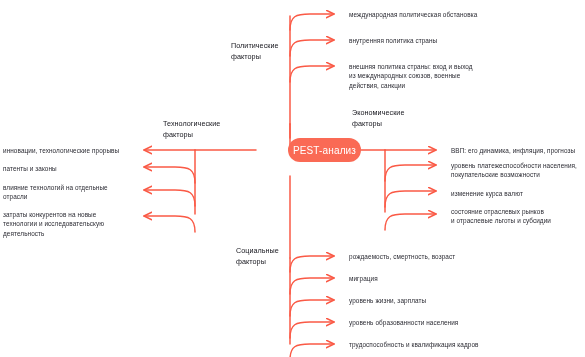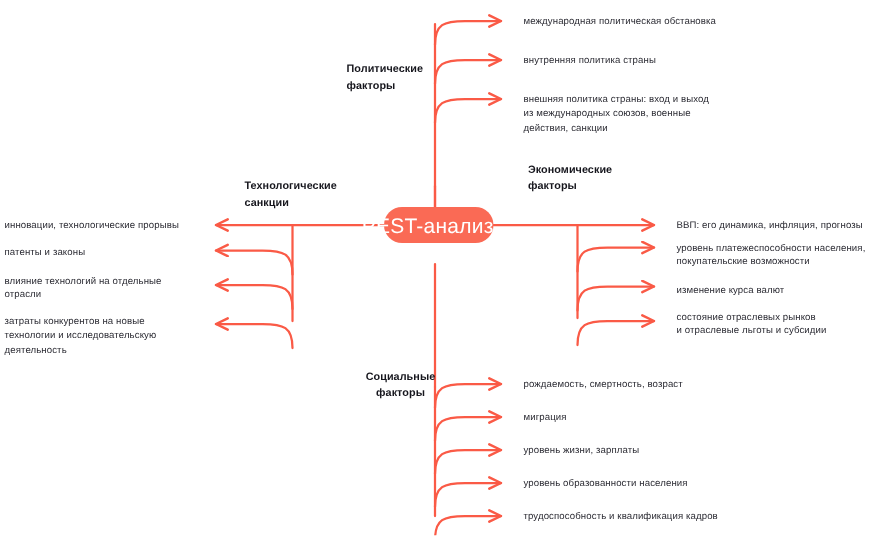--- a/index.html
+++ b/index.html
@@ -29,37 +29,38 @@
     font-size: 6.4px;
     line-height: 9.4px;
     color: #2b2b33;
     letter-spacing: 0.08px;
     white-space: pre-line;
   }
   .branch-label {
     position: absolute;
     font-size: 7.2px;
     line-height: 10.5px;
-    font-weight: bold;
+    font-weight: normal;
     color: #16161d;
     letter-spacing: 0.05px;
     white-space: pre-line;
   }
   .leaf.right { text-align: left; }
   .leaf.left  { text-align: left; }
   #core {
     position: absolute;
     display: flex;
     align-items: center;
-    justify-content: flex-end;
+    justify-content: center;
     border-radius: 999px;
     color: #ffffff;
-    font-size: 14px;
+    font-size: 10px;
     letter-spacing: 0.15px;
     white-space: nowrap;
+    margin-left: 32px;
   }
 </style>
 </head>
 <body>
 
 <div id="canvas">
 
   <svg id="wires" viewBox="0 0 585 357" xmlns="http://www.w3.org/2000/svg">
     <defs>
       <marker id="arw" markerWidth="7" markerHeight="7" refX="5.6" refY="3" orient="auto">
@@ -107,23 +108,23 @@
     <span>PEST-анализ</span>
   </div>
 
   <div class="branch-label" style="left:231px; top:41px; width:64px;">Политические
 факторы</div>
 
   <div class="branch-label" style="left:352px; top:108px; width:70px;">Экономические
 факторы</div>
 
   <div class="branch-label" style="left:163px; top:119px; width:74px;">Технологические
-санкции</div>
+факторы</div>
 
-  <div class="branch-label" style="left:236px; top:246px; width:62px;text-align:center;">Социальные
+  <div class="branch-label" style="left:236px; top:246px; width:62px;">Социальные
 факторы</div>
 
   <div class="leaf right" style="left:349px; top:10px; width:230px;">международная политическая обстановка</div>
   <div class="leaf right" style="left:349px; top:36px; width:230px;">внутренняя политика страны</div>
   <div class="leaf right" style="left:349px; top:62px; width:230px;">внешняя политика страны: вход и выход
 из международных союзов, военные
 действия, санкции</div>
 
   <div class="leaf right" style="left:451px; top:146px; width:134px;">ВВП: его динамика, инфляция, прогнозы</div>
   <div class="leaf right" style="left:451px; top:161px; width:134px;">уровень платежеспособности населения,

